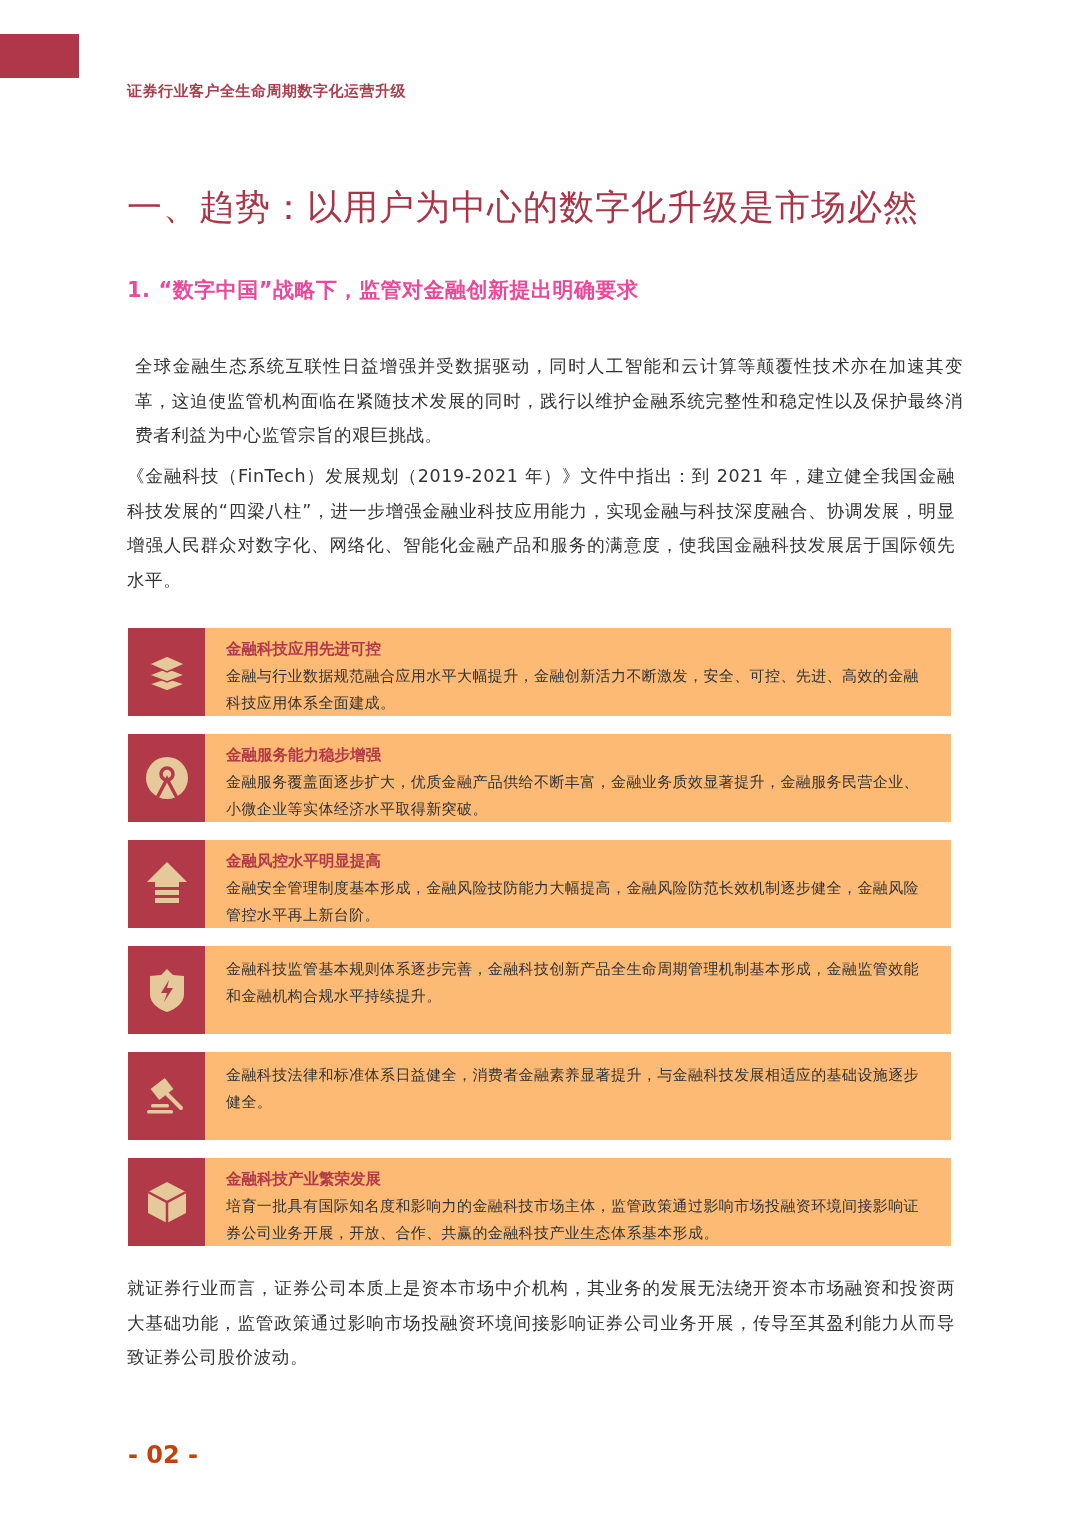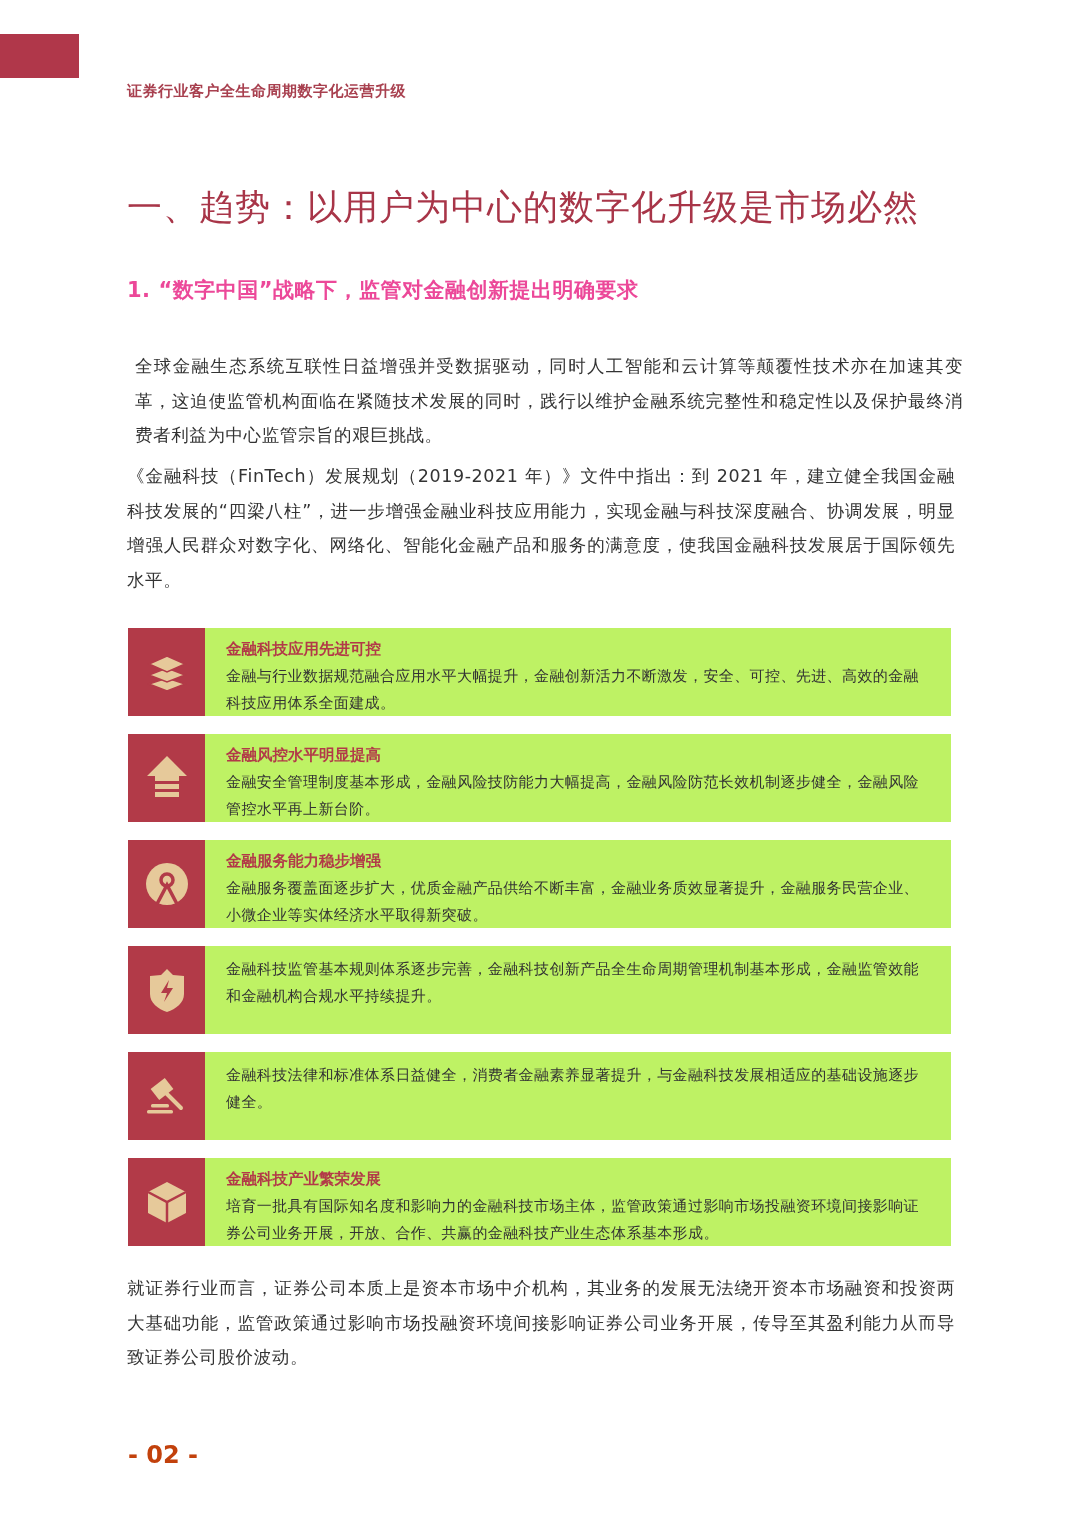--- a/index.html
+++ b/index.html
@@ -11,21 +11,21 @@
 
     .h1 { position: absolute; left: 127px; top: 184px; font-size: 35px; font-weight: normal; color: #a83548; letter-spacing: 1px; }
     .h2 { position: absolute; left: 127px; top: 276px; font-size: 21px; font-weight: bold; color: #ec4899; letter-spacing: 0.5px; }
 
     .para { position: absolute; left: 127px; width: 828px; font-size: 17.5px; line-height: 34.5px; color: #333333; text-align: justify; letter-spacing: 0.6px; }
     .p1 { top: 349px; margin-left: 8px; }
     .p2 { top: 459px; }
     .p3 { top: 1271px; }
 
     .cards { position: absolute; left: 128px; top: 628px; width: 823px; }
-    .card { position: relative; display: flex; height: 88px; margin-bottom: 18px; background: #bef264; }
+    .card { position: relative; display: flex; height: 88px; margin-bottom: 18px; background: #fdba74; }
     .card .icon-box { width: 77px; height: 88px; background: #b23a48; display: flex; align-items: center; justify-content: center; flex-shrink: 0; }
     .card .icon-box svg { width: 48px; height: 48px; }
     .card .body { padding: 10px 18px 0 21px; }
     .card .title { font-size: 15.5px; font-weight: bold; color: #b23a48; line-height: 22px; margin-bottom: 3px; }
     .card .desc { font-size: 15px; line-height: 27px; color: #333333; letter-spacing: 0.4px; }
 
     .page-num { position: absolute; left: 128px; top: 1441px; font-size: 24px; color: #c2410c; font-weight: bold; }
   </style>
 </head>
 <body>
@@ -50,42 +50,42 @@
     </div>
     <div class="body">
       <div class="title">金融科技应用先进可控</div>
       <div class="desc">金融与行业数据规范融合应用水平大幅提升，金融创新活力不断激发，安全、可控、先进、高效的金融科技应用体系全面建成。</div>
     </div>
   </div>
 
   <div class="card">
     <div class="icon-box">
       <svg viewBox="0 0 48 48">
+        <circle cx="24" cy="24" r="21" fill="#e6c99a"></circle>
+        <circle cx="24" cy="20" r="6" fill="none" stroke="#b23a48" stroke-width="3.5"></circle>
+        <polyline points="14,44 24,25 34,44" fill="none" stroke="#b23a48" stroke-width="3.5"></polyline>
+      </svg>
+    </div>
+    <div class="body">
+      <div class="title">金融服务能力稳步增强</div>
+      <div class="desc">金融服务覆盖面逐步扩大，优质金融产品供给不断丰富，金融业务质效显著提升，金融服务民营企业、小微企业等实体经济水平取得新突破。</div>
+    </div>
+  </div>
+
+  <div class="card">
+    <div class="icon-box">
+      <svg viewBox="0 0 48 48">
         <polygon points="24,2 44,22 36,22 36,27 12,27 12,22 4,22" fill="#e6c99a"></polygon>
         <rect x="12" y="30" width="24" height="5" fill="#e6c99a"></rect>
         <rect x="12" y="38" width="24" height="5" fill="#e6c99a"></rect>
       </svg>
     </div>
     <div class="body">
       <div class="title">金融风控水平明显提高</div>
       <div class="desc">金融安全管理制度基本形成，金融风险技防能力大幅提高，金融风险防范长效机制逐步健全，金融风险管控水平再上新台阶。</div>
-    </div>
-  </div>
-
-  <div class="card">
-    <div class="icon-box">
-      <svg viewBox="0 0 48 48">
-        <circle cx="24" cy="24" r="21" fill="#e6c99a"></circle>
-        <circle cx="24" cy="20" r="6" fill="none" stroke="#b23a48" stroke-width="3.5"></circle>
-        <polyline points="14,44 24,25 34,44" fill="none" stroke="#b23a48" stroke-width="3.5"></polyline>
-      </svg>
-    </div>
-    <div class="body">
-      <div class="title">金融服务能力稳步增强</div>
-      <div class="desc">金融服务覆盖面逐步扩大，优质金融产品供给不断丰富，金融业务质效显著提升，金融服务民营企业、小微企业等实体经济水平取得新突破。</div>
     </div>
   </div>
 
   <div class="card">
     <div class="icon-box">
       <svg viewBox="0 0 48 48">
         <path d="M24 3 L30 9 L41 10 L41 28 C41 37 33 43 24 46 C15 43 7 37 7 28 L7 10 L18 9 Z" fill="#e6c99a"></path>
         <polygon points="26,14 18,27 24,27 21,36 30,22 24,22" fill="#b23a48"></polygon>
       </svg>
     </div>

